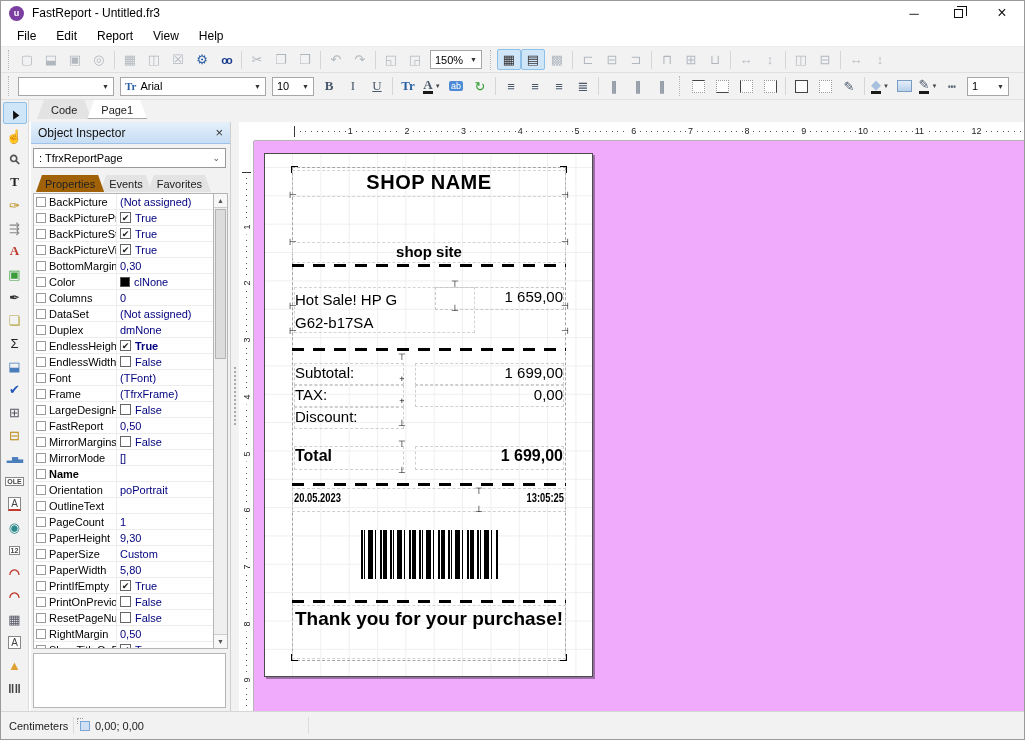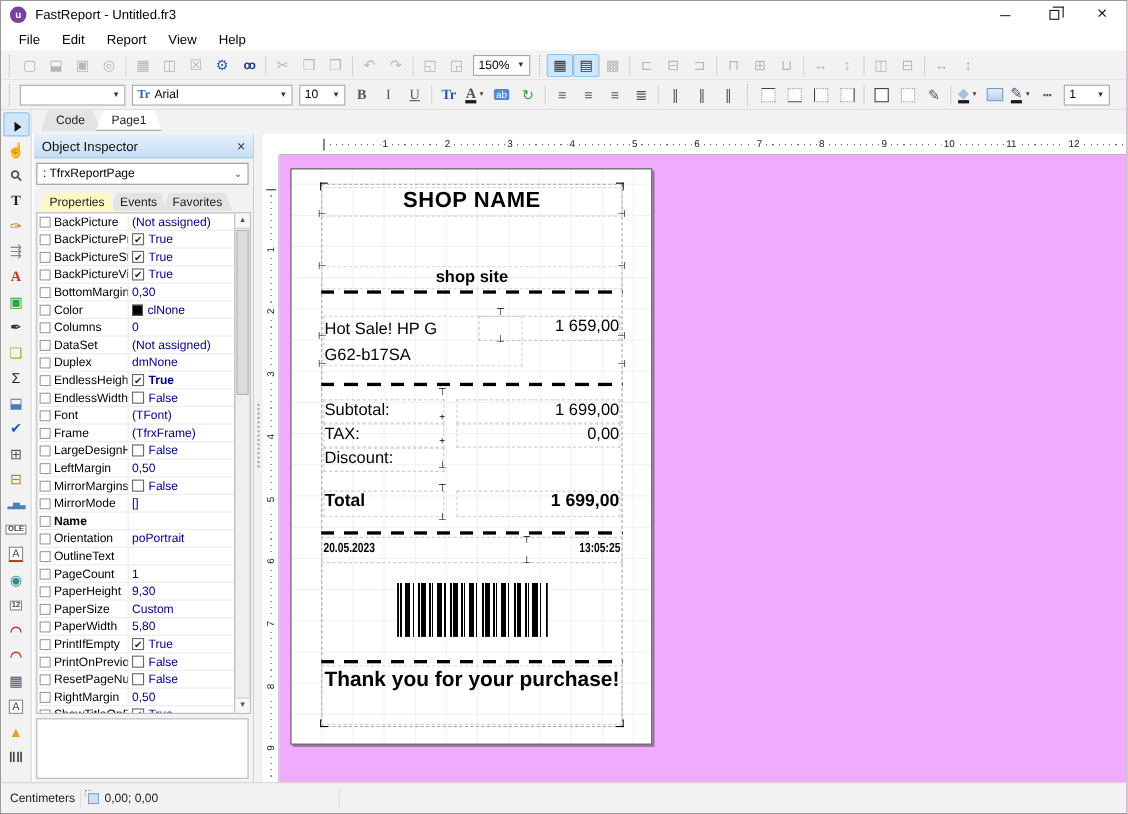--- a/index.html
+++ b/index.html
@@ -60,21 +60,21 @@
   .dtab{height:19px;padding:0 14px;font-size:11px;display:flex;align-items:center;background:#e3e3e3;color:#222;clip-path:polygon(7px 0,calc(100% - 7px) 0,100% 100%,0 100%);margin-right:-4px}
   .dtab.active{background:#fff;z-index:2;box-shadow:0 -1px 0 #aaa inset}
   
   .inspector{position:absolute;left:30px;top:121px;width:200px;bottom:28px;background:#f2f2f2;border-right:1px solid #cfcfcf}
   .ihead{position:absolute;left:0;top:0;right:0;height:22px;background:linear-gradient(#e6f0fb,#c6ddf4);display:flex;align-items:center;padding:0 7px;font-size:12px;color:#111;border-bottom:1px solid #9fc3e8}
   .iclose{margin-left:auto;font-size:13px;color:#333;cursor:default}
   .icombo{position:absolute;left:2px;top:26px;right:4px;height:20px;background:#fff;border:1px solid #999;display:flex;align-items:center;font-size:11px;padding:0 5px}
   .icombo .dd{margin-left:auto;font-size:9px;color:#555}
   .itabs{position:absolute;left:5px;top:52px;right:2px;height:18px;display:flex;align-items:flex-end}
   .itab{height:17px;padding:0 9px;font-size:11px;display:flex;align-items:center;background:#e3e3e3;color:#222;clip-path:polygon(6px 0,calc(100% - 6px) 0,100% 100%,0 100%);margin-right:-4px}
-  .itab.active{background:#fef9c3;z-index:2}
+  .itab.active{background:#a16207;z-index:2}
   .pgrid{position:absolute;left:2px;top:71px;width:180px;height:456px;background:#fff;border:1px solid #b5b5b5;border-right:none;overflow:hidden}
   .prow{display:flex;height:16px;border-bottom:1px solid #ececec;align-items:flex-start}
   .pname{width:83px;height:100%;display:flex;align-items:center;padding-left:2px;border-right:1px solid #ececec;overflow:hidden;white-space:nowrap;font-size:11px;color:#000;flex:none}
   .pcb{width:10px;height:10px;border:1px solid #9a9a9a;background:#fff;margin-right:3px;flex:none}
   .pval{flex:1;height:100%;display:flex;align-items:center;padding-left:3px;font-size:11px;color:#00007f;overflow:hidden;white-space:nowrap}
   .vcb{width:11px;height:11px;border:1px solid #666;background:#fff;margin-right:4px;font-size:9px;line-height:10px;color:#222;text-align:center;flex:none}
   .sw{width:10px;height:10px;border:1px solid #555;margin-right:4px;flex:none}
   .pscroll{position:absolute;left:182px;top:71px;width:15px;height:456px;background:#efefef;border:1px solid #b5b5b5}
   .sarr{position:absolute;left:0;right:0;height:14px;display:flex;align-items:center;justify-content:center;font-size:7px;color:#555;background:#f7f7f7;border-bottom:1px solid #ccc}
   .sarr.bottom{bottom:0;top:auto;border-top:1px solid #ccc;border-bottom:none}
@@ -607,21 +607,21 @@
             <span>LargeDesignH</span>
           </div>
           <div class="pval">
             <span class="vcb"></span>
             <span>False</span>
           </div>
         </div>
         <div class="prow">
           <div class="pname">
             <span class="pcb"></span>
-            <span>LeftMargin</span>
+            <span>FastReport</span>
           </div>
           <div class="pval">
             <span>0,50</span>
           </div>
         </div>
         <div class="prow">
           <div class="pname">
             <span class="pcb"></span>
             <span>MirrorMargins</span>
           </div>

